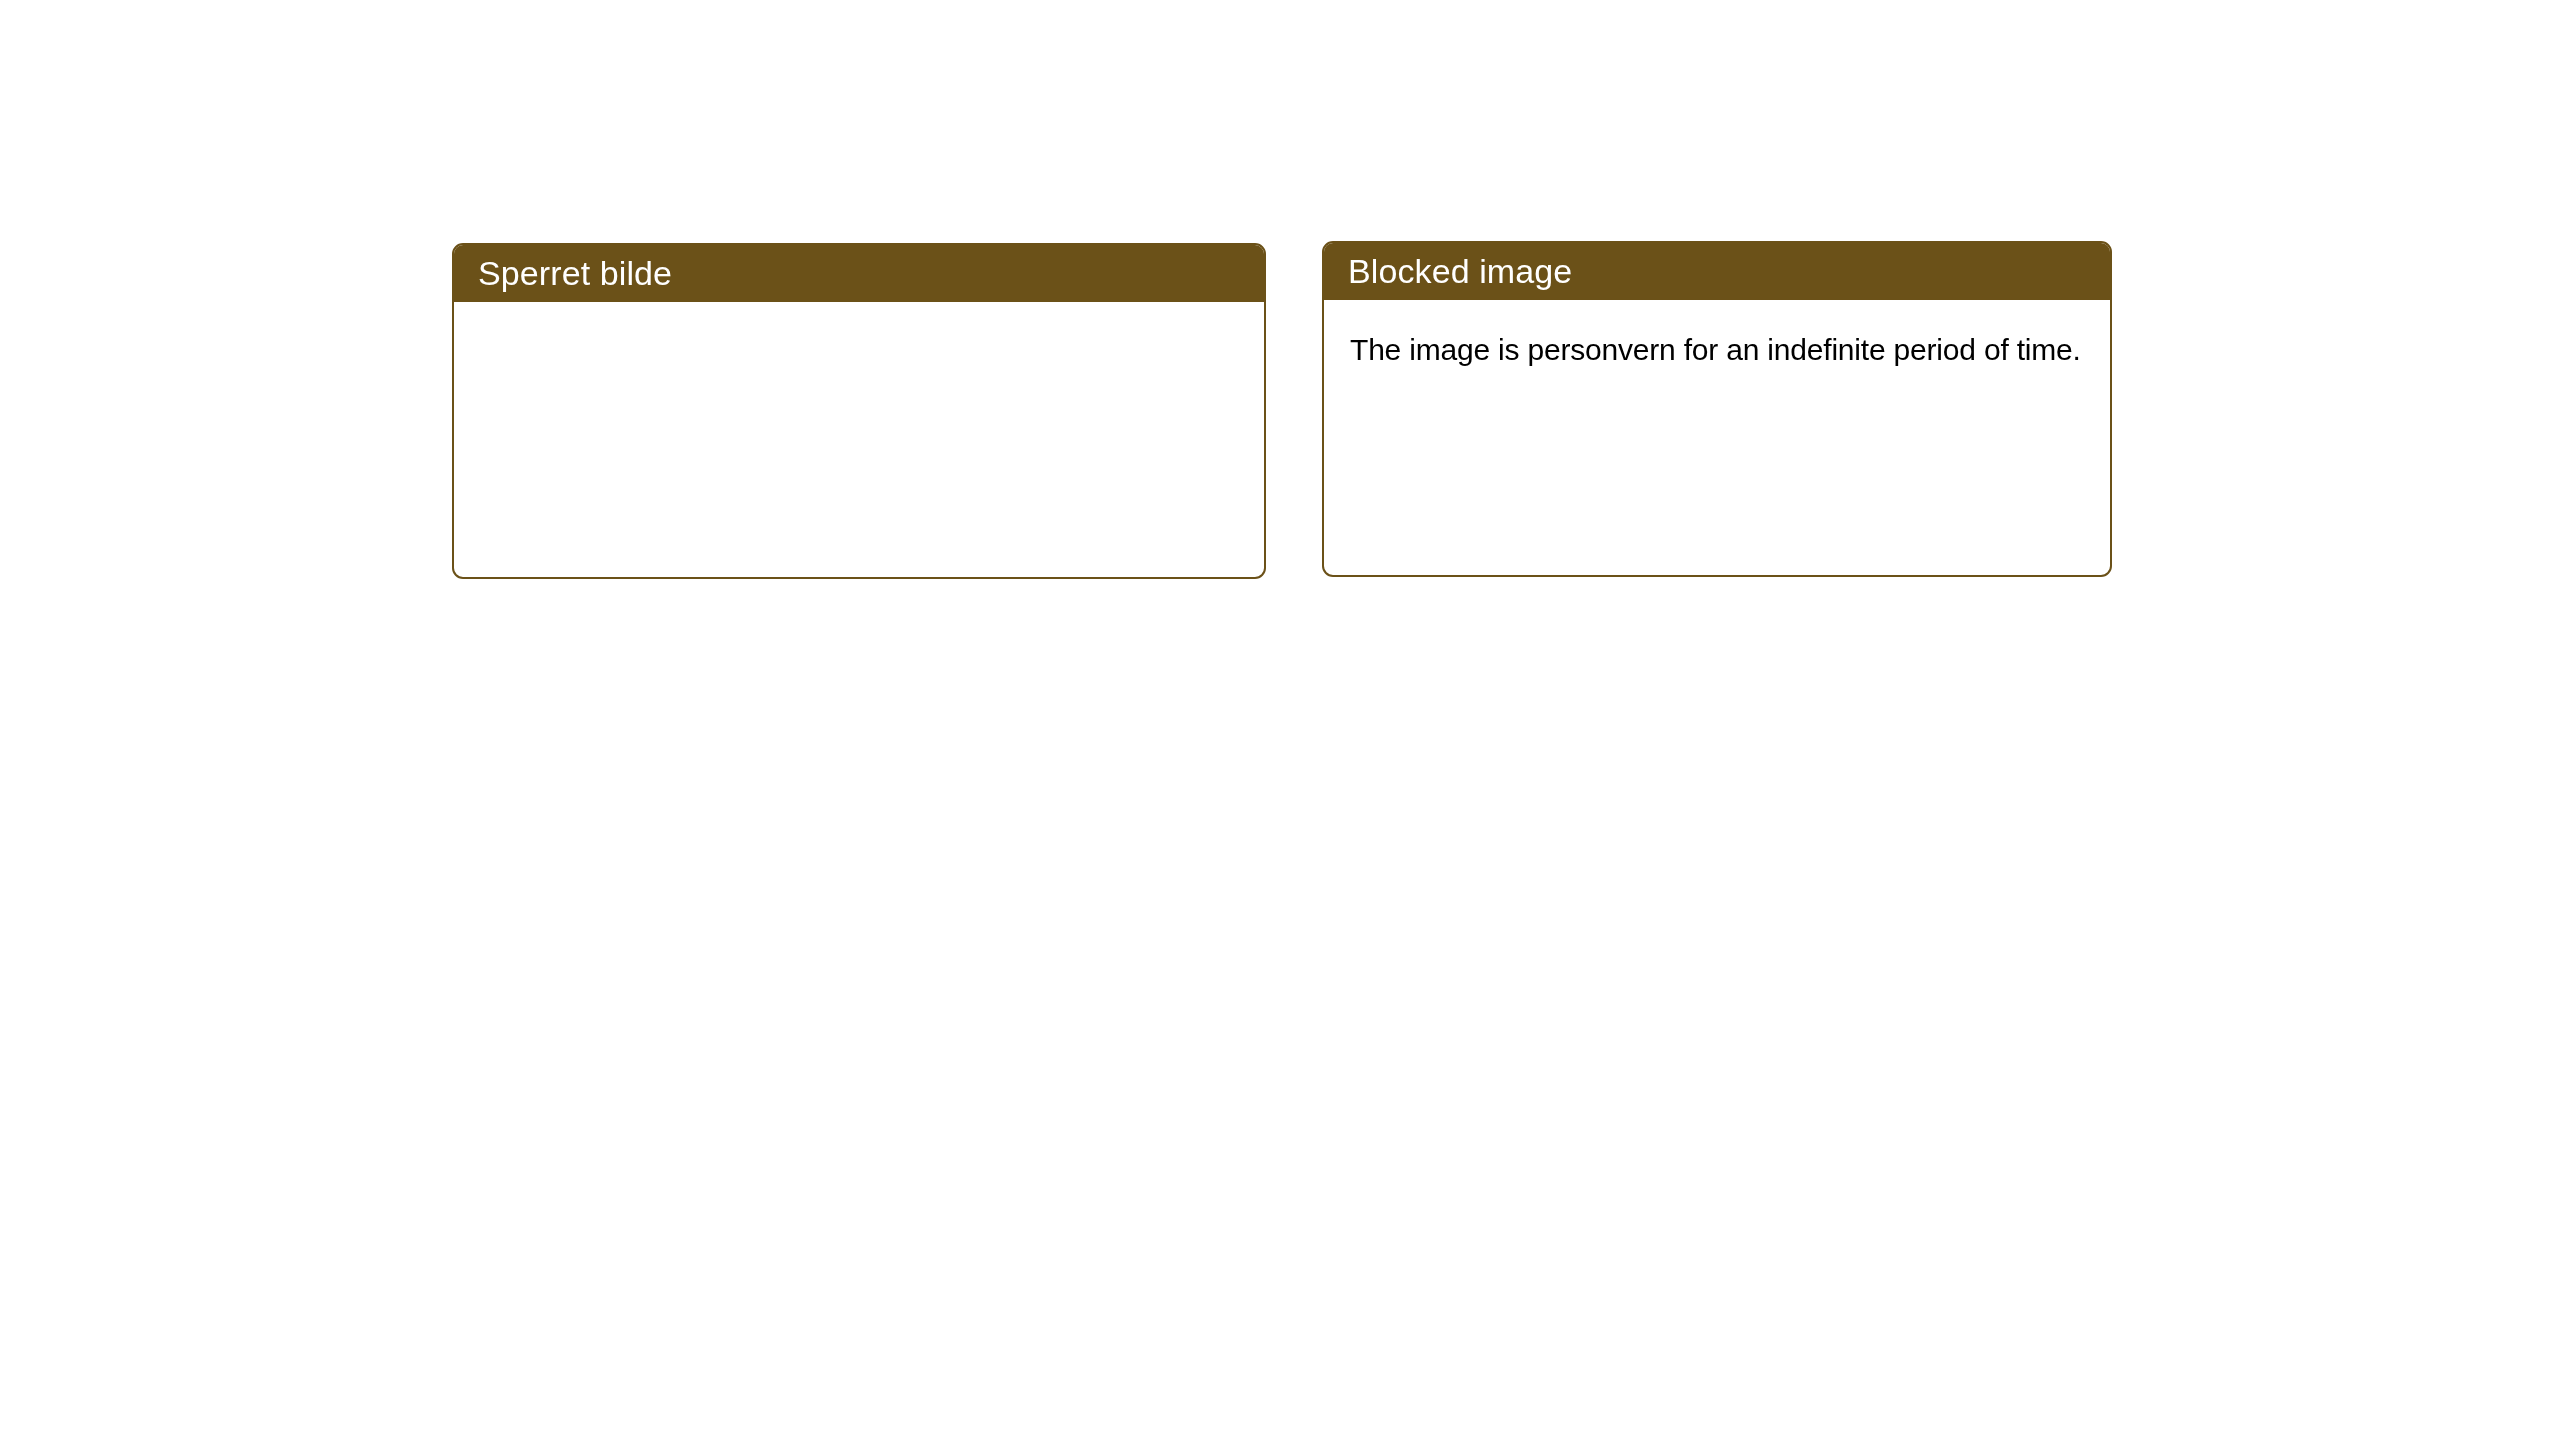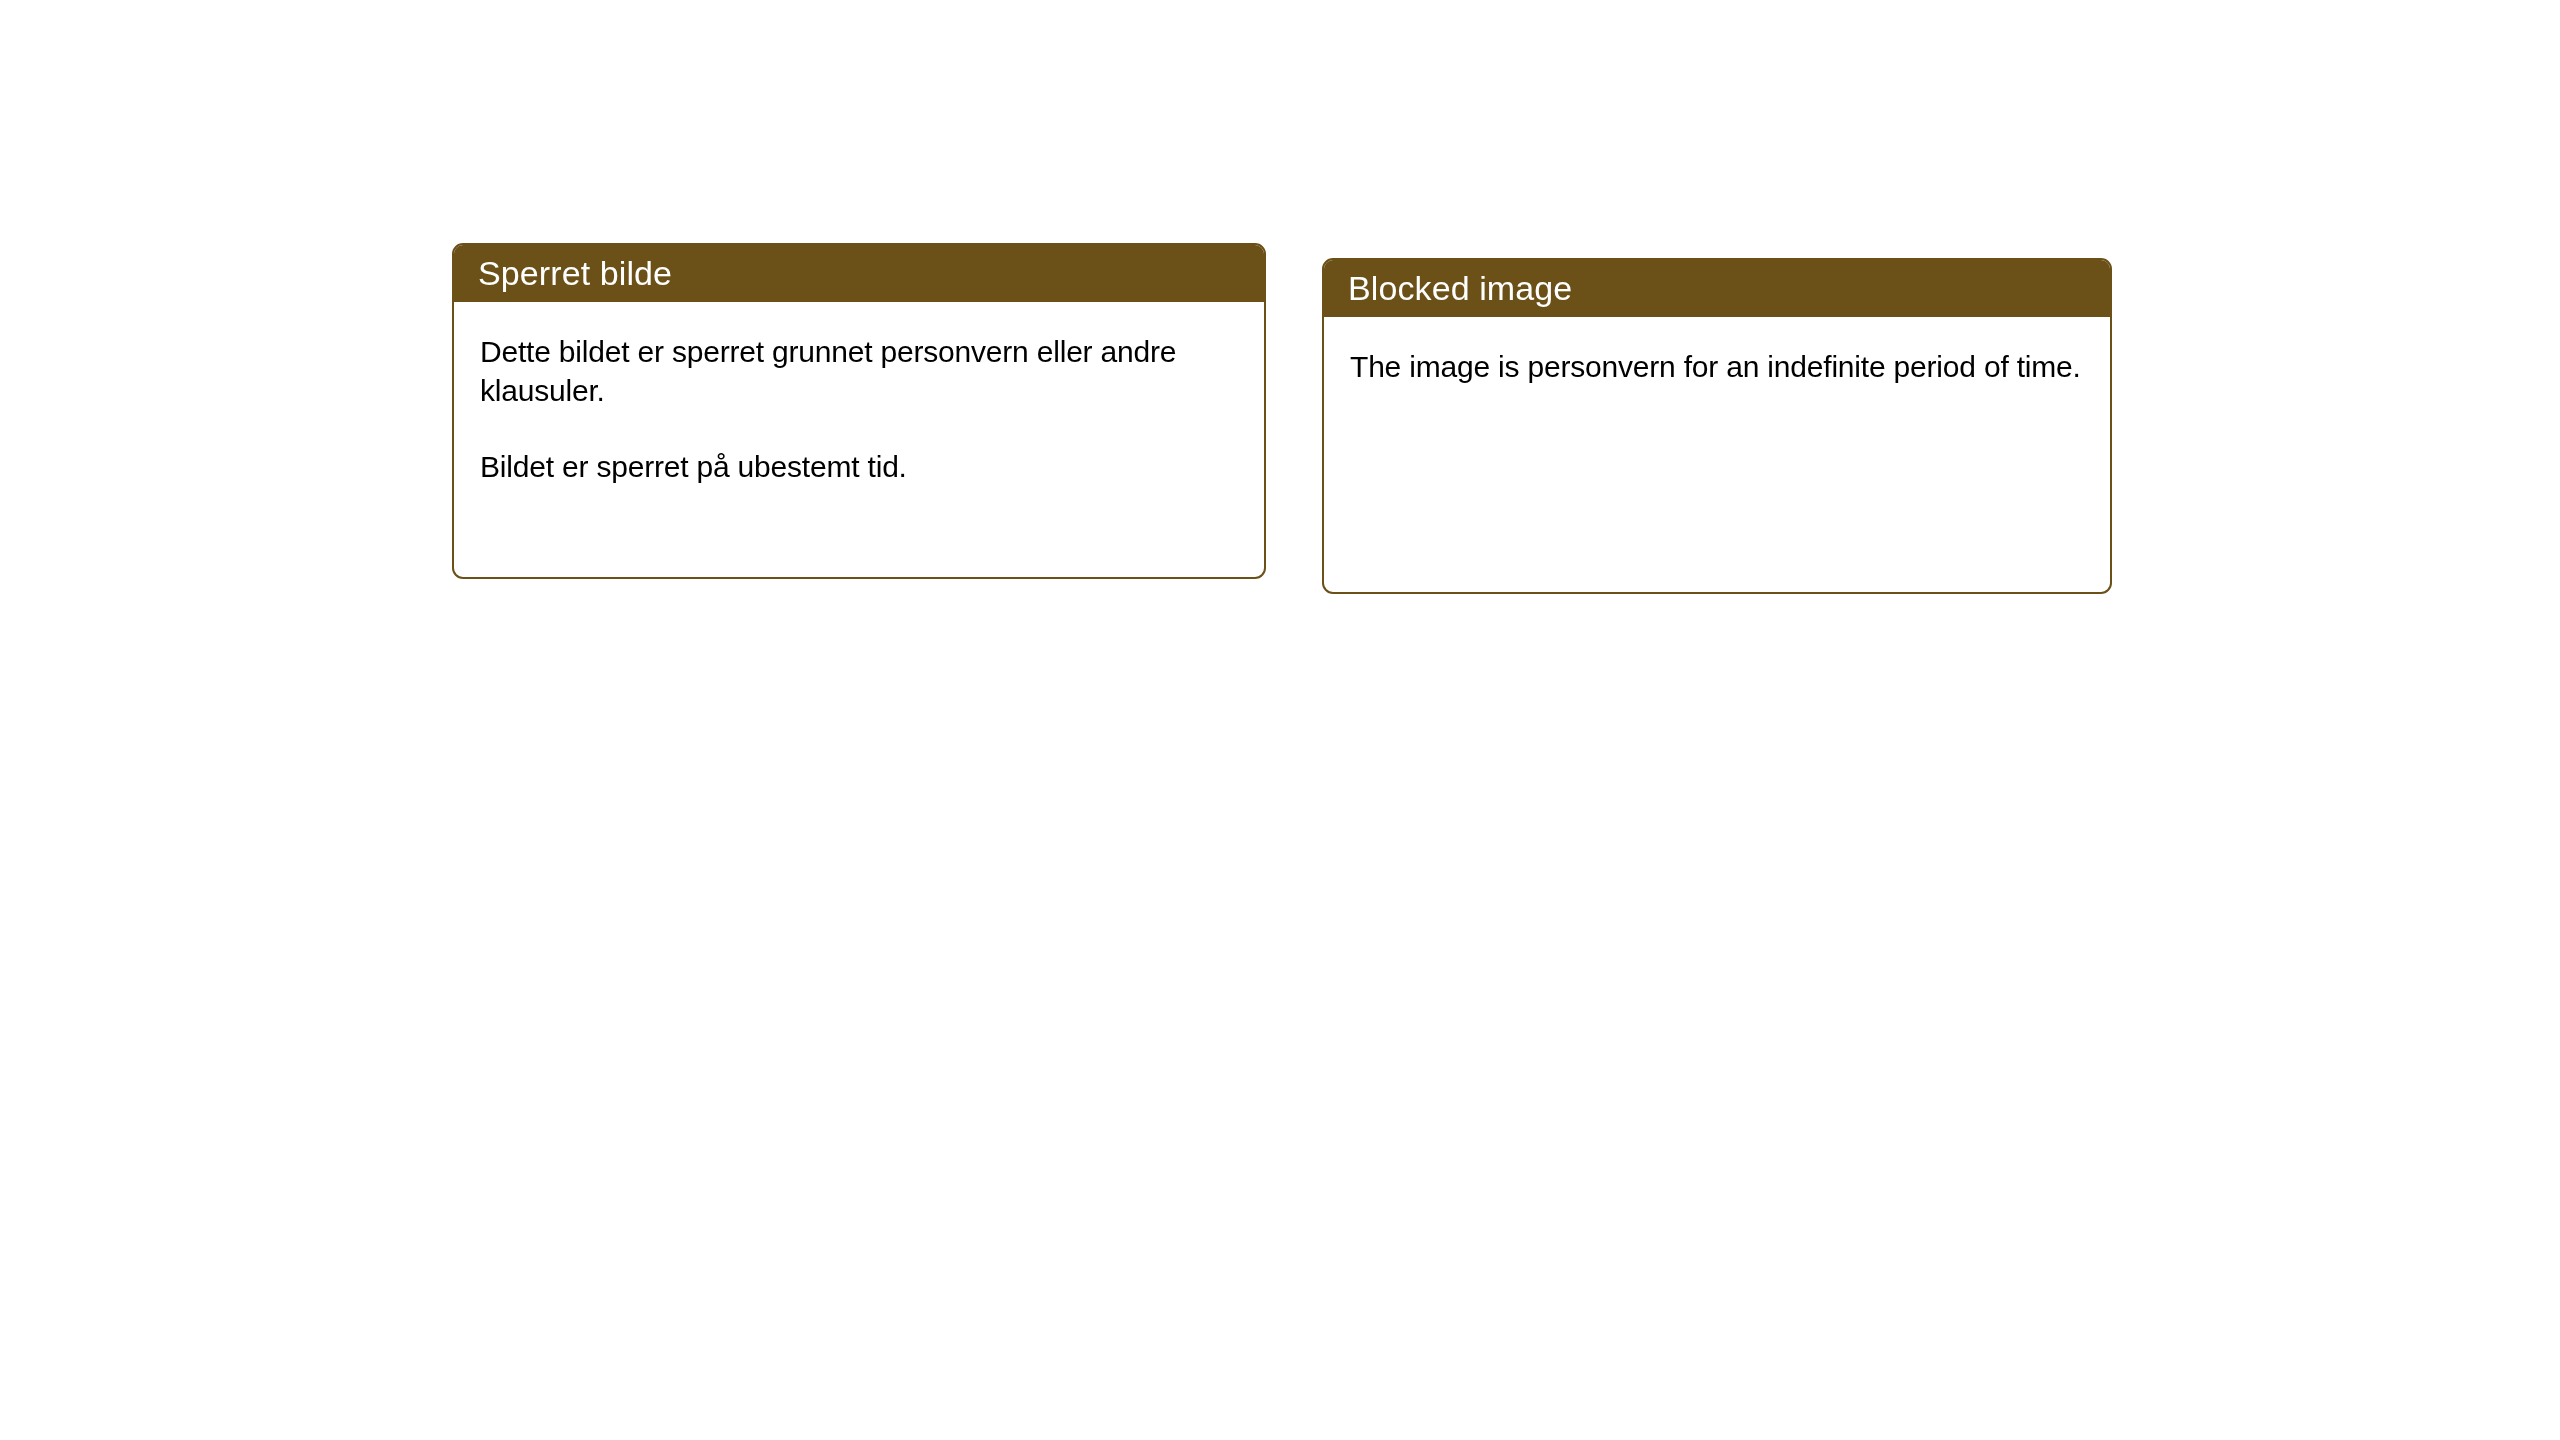--- a/index.html
+++ b/index.html
@@ -27,21 +27,21 @@
   .notice-card {
     position: absolute;
     box-sizing: border-box;
     background: #ffffff;
     border: 2px solid #6b5118;
     border-radius: 11px;
     overflow: hidden;
   }
 
   .card-no  { left: 452px;  top: 243px; width: 814px; height: 336px; }
-  .card-en  { left: 1322px; top: 258px; width: 790px; height: 336px; }
+  .card-en  { left: 1322px; top: 241px; width: 790px; height: 336px; }
 
   .card-header {
     box-sizing: border-box;
     height: 59px;
     background: #6b5118;
     margin: -2px -2px 12px -2px;
     border-top-left-radius: 10px;
     border-top-right-radius: 10px;
     display: flex;
     align-items: center;
@@ -77,24 +77,20 @@
 </style>
 </head>
 <body>
 
 <div id="stage">
 
   <section class="notice-card card-no">
     <header class="card-header">
       <h1 class="card-title">Sperret bilde</h1>
     </header>
-    <div class="card-body">
-      <p class="card-paragraph">Dette bildet er sperret grunnet personvern eller andre klausuler.</p>
-      <p class="card-paragraph">Bildet er sperret på ubestemt tid.</p>
-    </div>
   </section>
 
   <section class="notice-card card-en">
     <header class="card-header">
       <h1 class="card-title">Blocked image</h1>
     </header>
     <div class="card-body">
       <p class="card-paragraph">The image is personvern for an indefinite period of time.</p>
     </div>
   </section>

